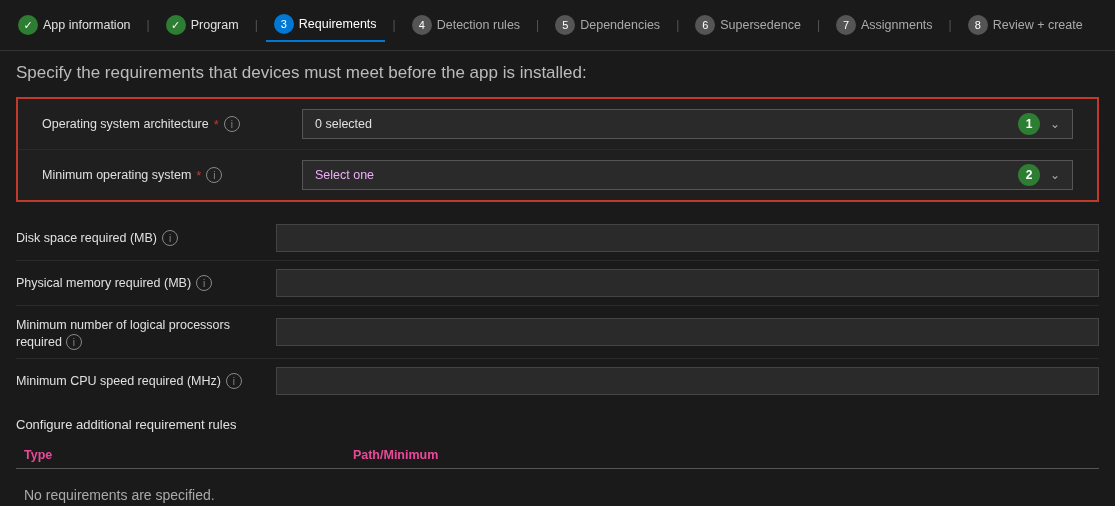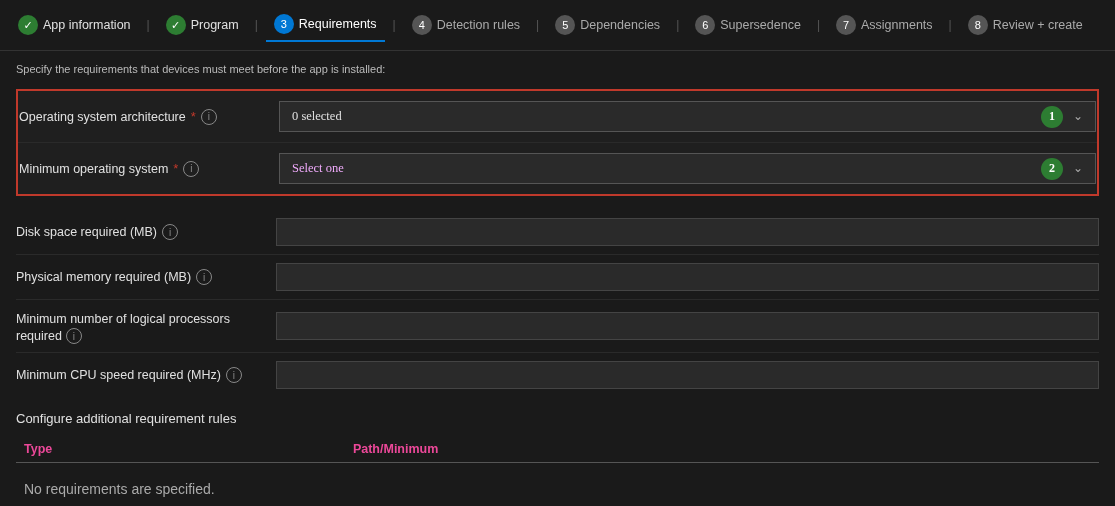--- a/index.html
+++ b/index.html
@@ -63,34 +63,34 @@
       font-size: 12px;
       padding: 0 2px;
     }
 
     
     .main {
       padding: 12px 16px;
     }
     .subtitle {
       color: #bbb;
-      font-size: 11px;
+      font-size: 17px;
       margin-bottom: 14px;
     }
 
     
     .required-section {
       border: 2px solid #c0392b;
       margin-bottom: 14px;
       background: #1f1f1f;
     }
     .form-row {
       display: flex;
       align-items: center;
-      padding: 10px 1px;
+      padding: 10px 24px;
       border-bottom: 1px solid #2a2a2a;
       min-height: 44px;
     }
     .form-row:last-child {
       border-bottom: none;
     }
     .form-label {
       width: 260px;
       display: flex;
       align-items: center;
@@ -125,21 +125,20 @@
       background: #2a2a2a;
       border: 1px solid #555;
       color: #e0e0e0;
       padding: 7px 12px;
       font-size: 12.5px;
       display: flex;
       align-items: center;
       justify-content: space-between;
       cursor: pointer;
       position: relative;
-      font-family: Liberation Serif, serif;
     }
     .dropdown-badge {
       width: 22px;
       height: 22px;
       border-radius: 50%;
       background: #2d7d32;
       color: #fff;
       display: flex;
       align-items: center;
       justify-content: center;

